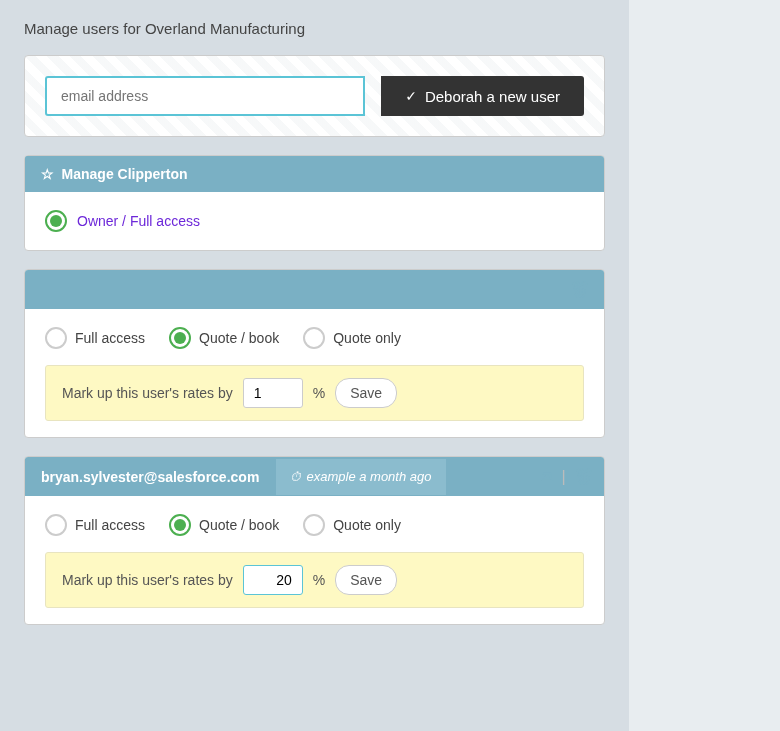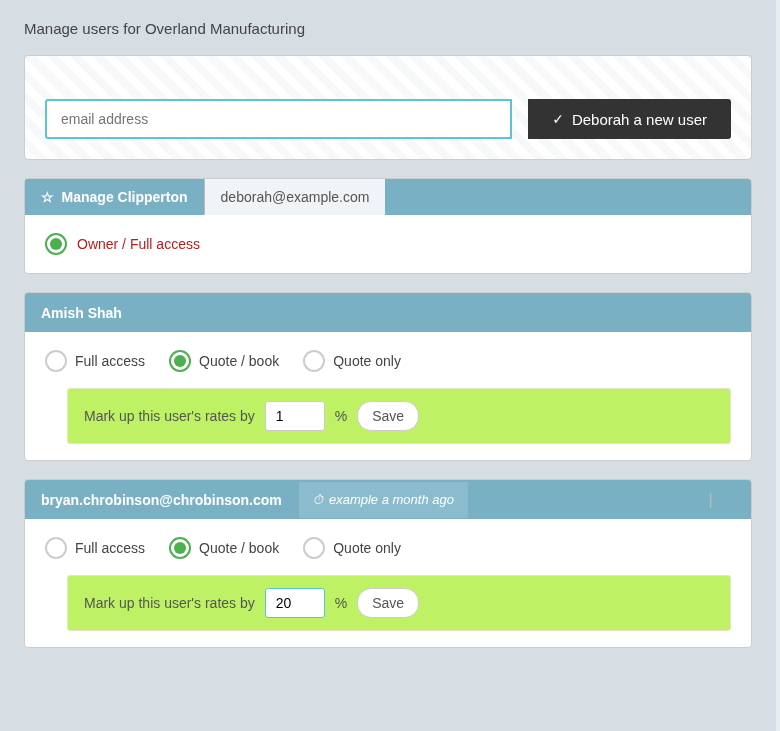--- a/index.html
+++ b/index.html
@@ -6,21 +6,21 @@
     body {
       font-family: -apple-system, BlinkMacSystemFont, 'Segoe UI', Arial, sans-serif;
       background: #e8edf0;
       width: 780px;
       min-height: 731px;
       padding: 0;
     }
 
     .page-wrapper {
       background: #d6dde3;
-      width: 776px;
+      width: 629px;
       min-height: 731px;
       padding: 20px 24px 30px;
     }
 
     .page-title {
       font-size: 15px;
       color: #444;
       margin-bottom: 18px;
       font-weight: 400;
     }
@@ -36,21 +36,20 @@
         transparent,
         transparent 8px,
         rgba(200,210,215,0.15) 8px,
         rgba(200,210,215,0.15) 16px
       );
     }
 
     .invite-row {
       display: flex;
       gap: 16px;
-      margin-top: 23px;
     }
 
     .email-input {
       flex: 1;
       border: 2px solid #5bc4d6;
       border-radius: 3px 0 0 3px;
       padding: 10px 14px;
       font-size: 14px;
       color: #999;
       outline: none;
@@ -175,30 +174,29 @@
 
     .radio-circle.selected::after {
       content: '';
       width: 12px;
       height: 12px;
       border-radius: 50%;
       background: #4caf50;
     }
 
     .markup-row {
-      background: #bef264;
+      background: #fef9c3;
       border: 1px solid #e8e4c0;
       border-radius: 3px;
       padding: 12px 16px;
       display: flex;
       align-items: center;
       gap: 10px;
       font-size: 14px;
       color: #555;
-      margin-left: 22px;
     }
 
     .markup-input {
       border: 1px solid #ccc;
       border-radius: 3px;
       padding: 6px 10px;
       width: 60px;
       font-size: 14px;
       text-align: left;
       outline: none;
@@ -213,21 +211,21 @@
       color: #555;
       cursor: pointer;
     }
 
     
     .owner-access {
       display: flex;
       align-items: center;
       gap: 10px;
       font-size: 14px;
-      color: #b91c1c;
+      color: #6d28d9;
       padding: 18px 20px;
     }
 
     
     .invited-tab {
       background: #8bbcce;
       color: #fff;
       padding: 10px 14px;
       font-size: 13px;
       display: flex;
@@ -257,36 +255,30 @@
       </button>
     </div>
   </div>
 
   <div class="user-card">
     <div class="user-header">
       <div class="user-name-tab">
         <span class="star-icon">☆</span>
         <span>Manage Clipperton</span>
       </div>
-      <div class="user-email-tab">
-        <span>deborah@example.com</span>
-      </div>
     </div>
     <div class="owner-access">
       <div class="radio-circle selected">
       </div>
       <span>Owner / Full access</span>
     </div>
   </div>
 
   <div class="user-card">
     <div class="user-header">
-      <div class="user-name-tab">
-        <span>Amish Shah</span>
-      </div>
       <div class="delete-icon-wrapper">
         <span>🗑</span>
       </div>
     </div>
     <div class="user-body">
       <div class="radio-group">
         <label class="radio-option">
           <div class="radio-circle"></div>
           <span>Full access</span>
         </label>
@@ -304,21 +296,21 @@
         <input class="markup-input" type="text" value="1" style="">
         <span>%</span>
         <button class="save-button">Save</button>
       </div>
     </div>
   </div>
 
   <div class="user-card">
     <div class="user-header">
       <div class="user-name-tab" style="background:#7ab0c4;">
-        <span>bryan.chrobinson@chrobinson.com</span>
+        <span>bryan.sylvester@salesforce.com</span>
       </div>
       <div class="invited-tab">
         <span class="clock-icon">⏱</span>
         <span>example a month ago</span>
       </div>
       <div class="email-icon-wrapper">
         <span>✉</span>
         <span class="separator">|</span>
         <span>🗑</span>
       </div>
@@ -333,20 +325,20 @@
           <div class="radio-circle selected"></div>
           <span>Quote / book</span>
         </label>
         <label class="radio-option">
           <div class="radio-circle"></div>
           <span>Quote only</span>
         </label>
       </div>
       <div class="markup-row">
         <span>Mark up this user's rates by</span>
-        <input class="markup-input" type="text" value="20" style="border-color: rgb(91, 196, 214);">
+        <input class="markup-input" type="text" value="20" style="border-color: rgb(91, 196, 214); text-align: right;">
         <span>%</span>
         <button class="save-button">Save</button>
       </div>
     </div>
   </div>
 
 </div>
 
 </body></html>

